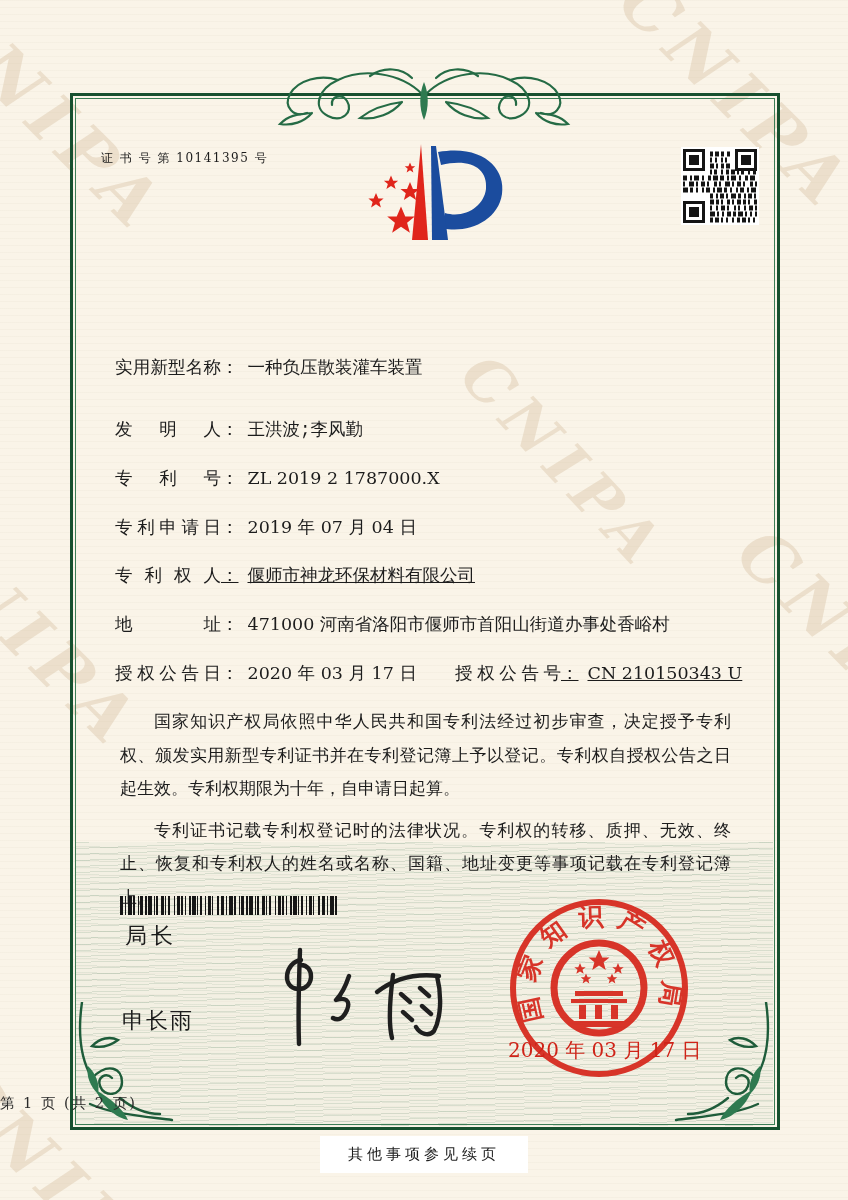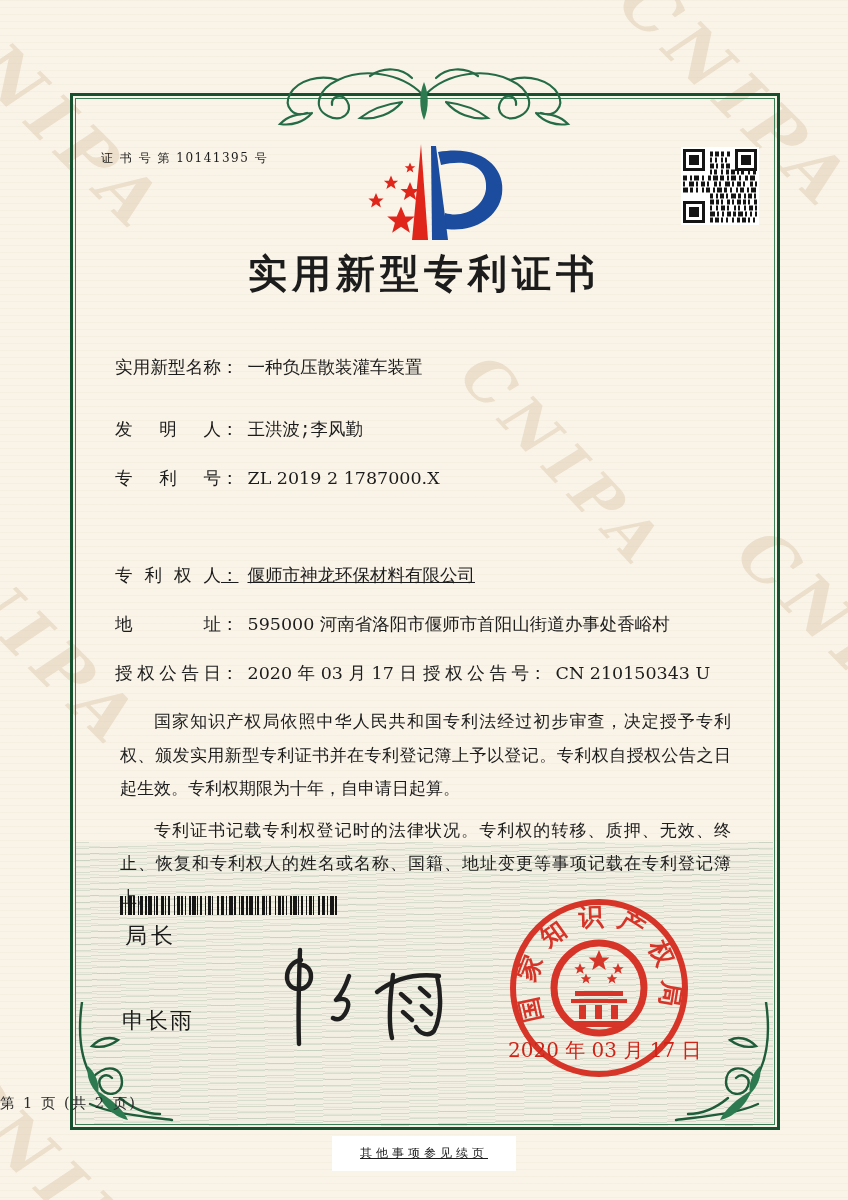--- a/index.html
+++ b/index.html
@@ -37,40 +37,40 @@
   .orn{position:absolute;z-index:3;}
   .content{position:absolute;inset:0;z-index:4;}
   .cert-number{position:absolute;left:101px;top:150px;font-size:12px;letter-spacing:1.5px;}
   .logo{position:absolute;left:348px;top:136px;}
   .qr{position:absolute;left:681px;top:147px;}
   .title{position:absolute;left:0;right:0;top:247px;text-align:center;
     font-size:39px;font-weight:bold;letter-spacing:5px;}
   .frow{position:absolute;left:115px;font-size:17.5px;white-space:nowrap;}
   .flabel{display:inline-block;width:106px;text-align:justify;text-align-last:justify;vertical-align:top;}
   .fvalue{margin-left:9px;}
-  .fpair2{position:absolute;left:308px;top:0;white-space:nowrap;}
+  .fpair2{position:absolute;left:340px;top:0;white-space:nowrap;text-decoration:underline;}
   .r0{top:355px;} .r1{top:417px;font-family:Liberation Mono, monospace;} .r2{top:466px;} .r3{top:515px;}
   .r4{top:563px;text-decoration:underline;} .r5{top:612px;} .r6{top:661px;}
   .paras{position:absolute;left:112px;top:697px;width:627px;font-size:17px;
     line-height:33.5px;text-align:justify;}
   .paras p{margin:8px;text-indent:2em;}
   .barcode{position:absolute;left:120px;top:896px;}
   .signer-title{position:absolute;left:125px;top:921px;font-size:22px;letter-spacing:4px;}
   .signer-name{position:absolute;left:122px;top:1006px;font-size:22px;letter-spacing:2px;}
   .signature{position:absolute;left:243px;top:938px;}
   .seal{position:absolute;left:510px;top:899px;width:178px;height:178px;z-index:5;opacity:0.93;}
   .seal-ring{position:absolute;inset:0;border:6px solid #d6271c;border-radius:50%;box-sizing:border-box;}
   .seal-texts{position:absolute;inset:0;}
   .seal-emblem{position:absolute;left:37px;top:40px;}
   .seal-date{position:absolute;left:508px;top:1037px;width:182px;text-align:center;
     color:#cf2318;font-size:20px;z-index:6;white-space:nowrap;}
   .page-info{position:absolute;left:0;right:0;top:1094px;text-align:left;
     font-size:14.5px;letter-spacing:2px;color:#2a2a2a;}
   .cont-wrap{position:absolute;left:0;right:0;top:1136px;text-align:center;z-index:4;}
-  .cont-box{display:inline-block;background:#ffffff;padding:9px 28px;font-size:12px;letter-spacing:4px;text-decoration:underline;}
+  .cont-box{display:inline-block;background:#ffffff;padding:9px 28px;font-size:15px;letter-spacing:4px;}
 </style>
 </head>
 <body>
 
 <div class="paper">
 
   <span class="wm wm1">CNIPA</span>
   <span class="wm wm2">CNIPA</span>
   <span class="wm wm3">CNIPA</span>
   <span class="wm wm4">CNIPA</span>
@@ -168,36 +168,38 @@
         <rect x="8" y="8" width="10" height="10" fill="#141414"></rect>
         <rect x="54" y="2" width="22" height="22" fill="#141414"></rect>
         <rect x="57" y="5" width="16" height="16" fill="#ffffff"></rect>
         <rect x="60" y="8" width="10" height="10" fill="#141414"></rect>
         <rect x="2" y="54" width="22" height="22" fill="#141414"></rect>
         <rect x="5" y="57" width="16" height="16" fill="#ffffff"></rect>
         <rect x="8" y="60" width="10" height="10" fill="#141414"></rect>
       </g>
     </svg>
 
-    <h1 class="title" style="margin:0;">实用新型专利证书</h1>
 
     <div class="frow r0">
       <span class="flabel">实用新型名称</span><span>：</span><span class="fvalue">一种负压散装灌车装置</span>
     </div>
     <div class="frow r1">
       <span class="flabel">发明人</span><span>：</span><span class="fvalue">王洪波;李风勤</span>
     </div>
     <div class="frow r2">
       <span class="flabel">专利号</span><span>：</span><span class="fvalue">ZL 2019 2 1787000.X</span>
     </div>
+    <div class="frow r3">
+      <span class="flabel">专利申请日</span><span>：</span><span class="fvalue">2019 年 07 月 04 日</span>
+    </div>
     <div class="frow r4">
       <span class="flabel">专利权人</span><span>：</span><span class="fvalue">偃师市神龙环保材料有限公司</span>
     </div>
     <div class="frow r5">
-      <span class="flabel">地址</span><span>：</span><span class="fvalue">595000 河南省洛阳市偃师市首阳山街道办事处香峪村</span>
+      <span class="flabel">地址</span><span>：</span><span class="fvalue">471000 河南省洛阳市偃师市首阳山街道办事处香峪村</span>
     </div>
     <div class="frow r6">
       <span class="flabel">授权公告日</span><span>：</span><span class="fvalue">2020 年 03 月 17 日</span>
       <span class="fpair2">
         <span class="flabel">授权公告号</span><span>：</span><span class="fvalue">CN 210150343 U</span>
       </span>
     </div>
 
     <div class="paras">
       <p>国家知识产权局依照中华人民共和国专利法经过初步审查，决定授予专利权、颁发实用新型专利证书并在专利登记簿上予以登记。专利权自授权公告之日起生效。专利权期限为十年，自申请日起算。</p>

